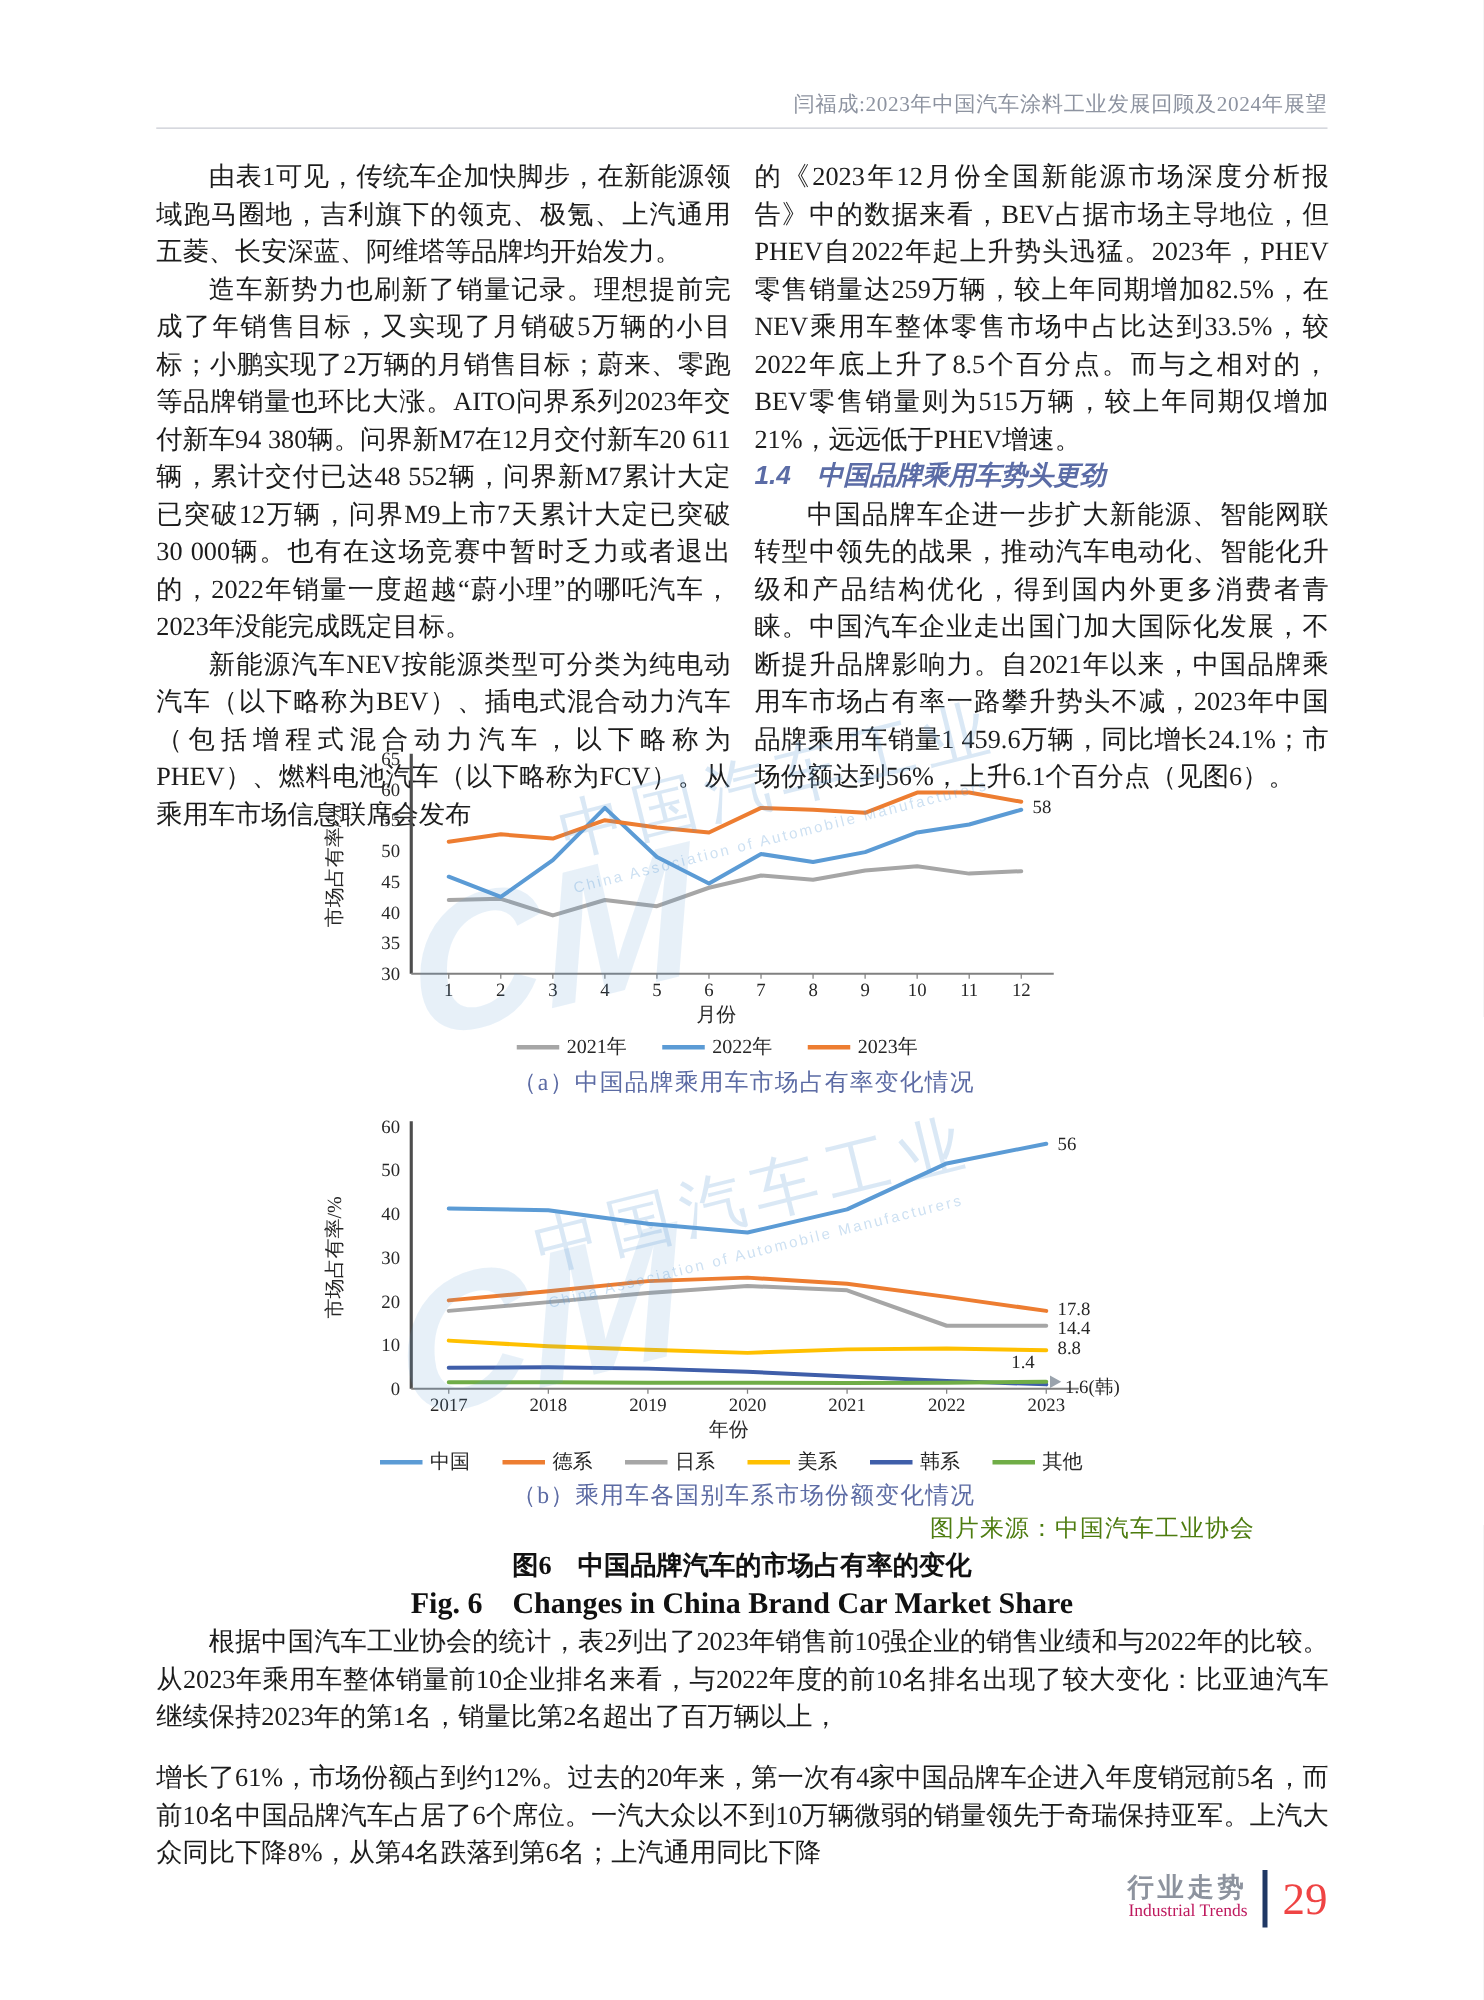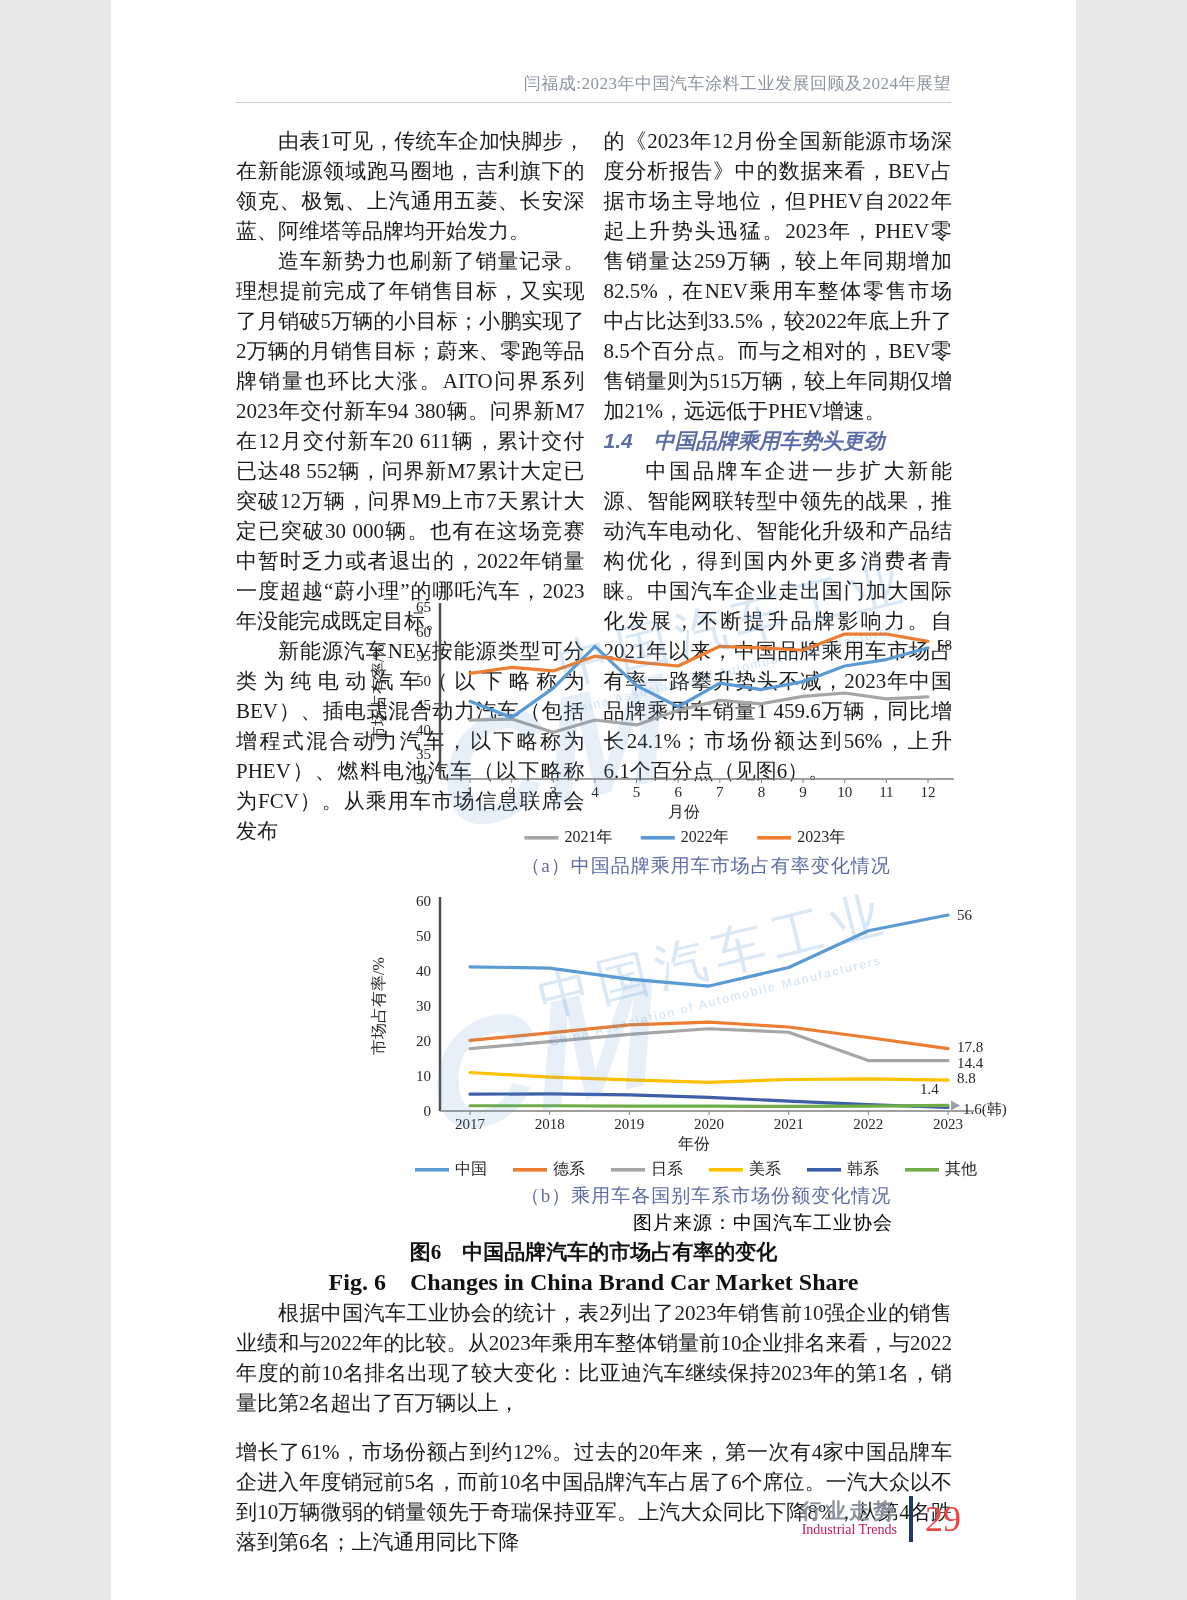--- a/index.html
+++ b/index.html
@@ -1,17 +1,17 @@
 <!DOCTYPE html>
 <html><head>
 <meta charset="utf-8">
 <style>
   html,body{margin:0;padding:0;background:#e8e8e8;}
   .page{
-    position:relative;width:965px;height:1600px;margin:0 auto;background:#ffffff;
+    position:relative;width:1187px;height:1600px;margin:0 auto;background:#ffffff;
     font-family:"Liberation Serif","DejaVu Serif",serif;color:#1c1c1c;overflow:hidden;
   }
   .running-head{
     position:absolute;top:72px;left:125px;right:125px;
     text-align:right;font-size:17px;color:#8d93a0;letter-spacing:.5px;
   }
   .head-rule{position:absolute;top:102px;left:125px;right:125px;height:1px;background:#c9ccd3;}
   .cols{position:absolute;left:125px;right:124px;display:flex;gap:19px;}
   .cols-top{top:126px;}
   .cols-bottom{top:1298px;flex-direction:column;}
@@ -23,32 +23,32 @@
     color:#5b6ca6;font-size:21px;line-height:30px;text-indent:0 !important;font-style:italic;
   }
   .figure{position:absolute;left:255px;top:597px;width:680px;}
   .figure svg{display:block;}
   .chart-b-wrap{margin-top:12px;}
   .fig-sub{
     text-align:center;font-size:19px;color:#5c6ba4;margin-top:0;letter-spacing:1px;
   }
   .fig-sub-a{margin-top:2px;}
   .source-note{
-    position:absolute;top:1210px;right:183px;font-size:19px;color:#000000;letter-spacing:1px;
+    position:absolute;top:1210px;right:183px;font-size:19px;color:#4d7c0f;letter-spacing:1px;
   }
   .fig-cap-cn{
     position:absolute;top:1238px;left:0;width:100%;text-align:center;
     font-family:Liberation Serif, serif;font-weight:bold;font-size:21px;color:#111;
   }
   .fig-cap-en{
     position:absolute;top:1266px;left:0;width:100%;text-align:center;
     font-weight:bold;font-size:24px;color:#111;
   }
   .footer{
-    position:absolute;top:1496px;right:115px;display:flex;align-items:center;gap:12px;
+    position:absolute;top:1496px;right:125px;display:flex;align-items:center;gap:12px;
   }
   .footer .sec-block{text-align:right;}
   .footer .sec-cn{
     font-family:"Liberation Sans","DejaVu Sans",sans-serif;font-weight:bold;
     font-size:21px;color:#8d939e;letter-spacing:3px;line-height:22px;
   }
   .footer .sec-en{font-size:14px;color:#be185d;line-height:16px;}
   .footer .bar{width:4px;height:46px;background:#1f3864;}
   .footer .pageno{font-size:36px;color:#ef4444;}
   .wm{

